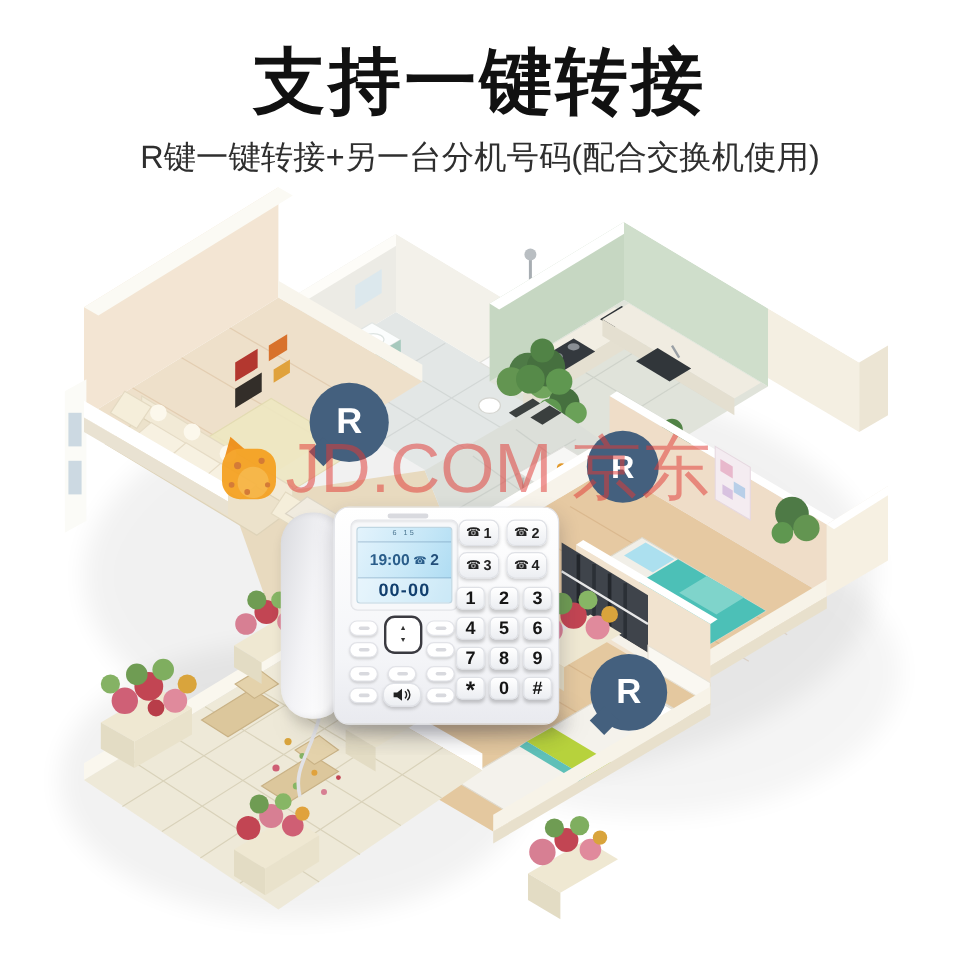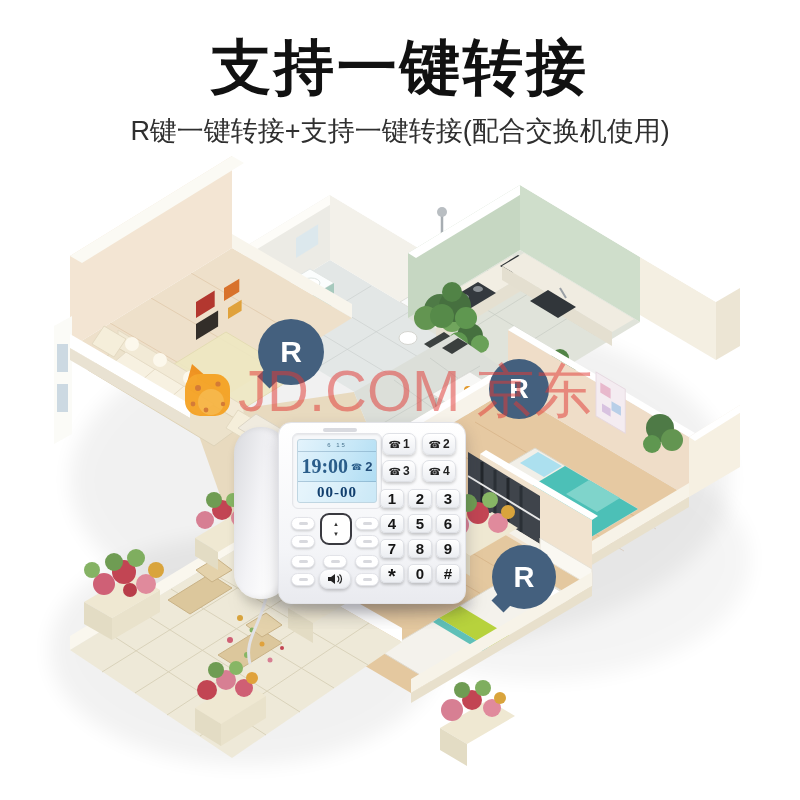--- a/index.html
+++ b/index.html
@@ -43,25 +43,25 @@
   .brand-mark{position:absolute;left:44px;top:5px;width:34px;height:4px;border-radius:2px;background:#d9dadf;}
   .screen{position:absolute;left:13px;top:10px;width:88px;height:74px;border-radius:6px;
          background:#f7f8fa;border:1px solid #e4e5e9;box-shadow:inset 0 1px 2px rgba(0,0,0,.08);}
   .lcd{position:absolute;left:4px;top:5px;width:78px;height:62px;border-radius:3px;
          background:linear-gradient(115deg,#e3f3fc 0%,#c6e7f7 55%,#aadaf2 100%);
          border:1px solid #bfd6e2;display:flex;flex-direction:column;overflow:hidden;}
   .lcd-date{height:11px;font-size:6px;letter-spacing:2px;color:#49748f;text-align:center;
          border-bottom:1px solid rgba(90,130,160,.35);line-height:11px;}
   .lcd-main{flex:1;display:flex;align-items:center;justify-content:center;gap:3px;
          border-bottom:1px solid rgba(90,130,160,.35);}
-  .lcd-time{font-family:Liberation Serif, serif;font-weight:700;font-size:20px;color:#2a5d8a;}
+  .lcd-time{font-family:Liberation Sans, sans-serif;font-weight:700;font-size:13px;color:#2a5d8a;}
   .lcd-callicon{font-size:9px;color:#2a5d8a;}
   .lcd-callcount{font-size:13px;font-weight:700;color:#234e79;}
   .lcd-num{height:20px;background:rgba(255,255,255,.38);display:flex;align-items:center;justify-content:center;
-         font-family:Liberation Serif, serif;font-weight:800;font-size:15px;color:#123f6e;letter-spacing:1px;}
+         font-family:Liberation Sans, sans-serif;font-weight:800;font-size:15px;color:#123f6e;letter-spacing:1px;}
   .memkeys{position:absolute;left:103px;top:10px;width:76px;display:grid;
          grid-template-columns:34px 34px;grid-auto-rows:22px;gap:5px 6px;}
   .mkey{border-radius:7px;background:linear-gradient(#ffffff,#eceef2);border:1px solid #dfe1e6;
          box-shadow:0 2px 3px rgba(0,0,0,.18), inset 0 1px 0 #fff;
          display:flex;align-items:center;justify-content:center;gap:2px;}
   .mkey .ph{font-size:10px;color:#222;}
   .mkey .num{font-size:12px;font-weight:700;color:#222;}
   .keypad{position:absolute;left:101px;top:66px;width:80px;display:grid;
          grid-template-columns:24px 24px 24px;grid-auto-rows:19px;gap:6px 4px;}
   .key{border-radius:5px;background:linear-gradient(#ffffff,#eceef2);border:1px solid #dfe1e6;
@@ -349,21 +349,21 @@
       <circle cx="282" cy="648" r="2" fill="#c24553"></circle>
     </g>
 
     <g>
       <path d="M266,598 C258,630 244,640 250,664" stroke="#e2e2e6" stroke-width="3" fill="none"></path>
       <ellipse cx="360" cy="600" rx="118" ry="16" fill="rgba(0,0,0,0.10)" filter="url(#soft)"></ellipse>
     </g>
   </svg>
 
   <div class="title">支持一键转接</div>
-  <div class="subtitle">R键一键转接+支持一键转接(配合交换机使用)</div>
+  <div class="subtitle">R键一键转接+另一台分机号码(配合交换机使用)</div>
 
   <div class="phone">
     <div class="phone-base"></div>
     <div class="handset"></div>
     <div class="body">
       <div class="brand-mark"></div>
       <div class="screen">
         <div class="lcd">
           <div class="lcd-date">6 15</div>
           <div class="lcd-main">

